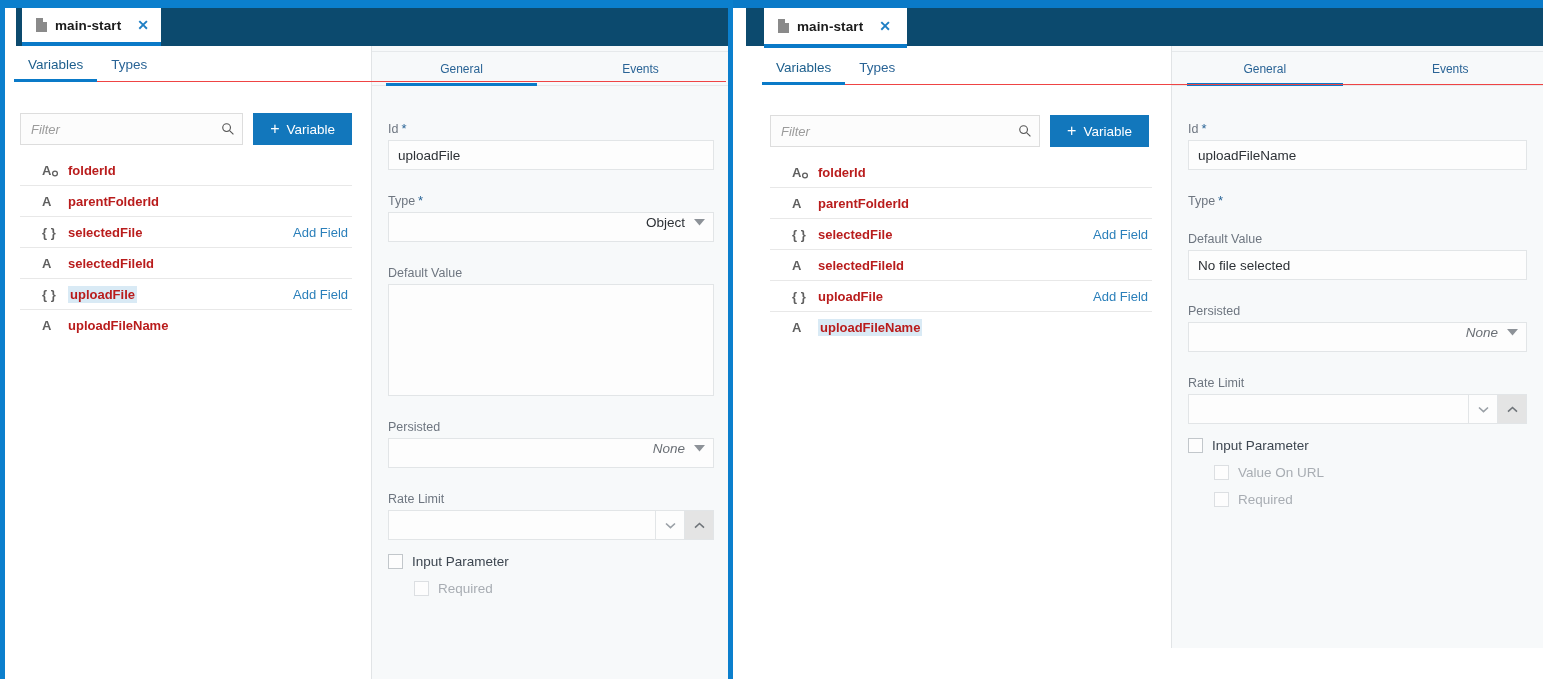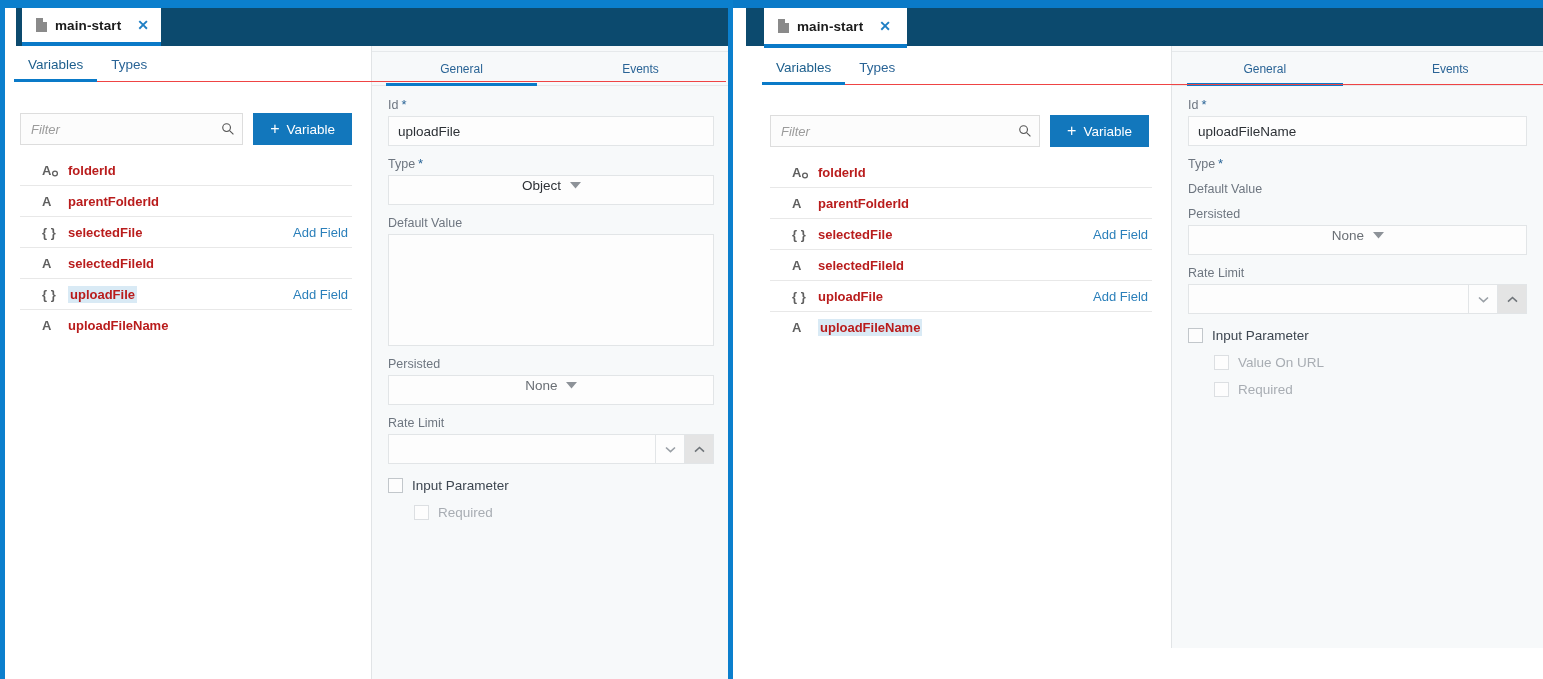--- a/index.html
+++ b/index.html
@@ -249,21 +249,21 @@
   }
   .dtab.active::after {
     content: "";
     position: absolute;
     left: 8%; right: 8%; bottom: -1px;
     height: 3px;
     background: #0a7ac8;
   }
 
   .form { padding: 12px 16px 0 16px; }
-  .fld { margin-bottom: 11px; }
+  .fld { margin-bottom: 11px; margin-top: 24px; }
   .fld-label {
     font-size: 12.5px;
     color: #6e7680;
     margin-bottom: 4px;
     display: flex;
     align-items: flex-start;
     gap: 3px;
   }
   .req-star { color: #2a6496; font-size: 13px; line-height: 1; }
   .txt-input {
@@ -280,26 +280,26 @@
     height: 112px;
     align-items: flex-start;
     padding-top: 6px;
   }
   .select-input {
     height: 30px;
     background: #fdfdfd;
     border: 1px solid #e2e5e7;
     display: flex;
     align-items: center;
-    justify-content: center;
+    justify-content: flex-end;
     padding: 0 0 10px 9px;
     font-size: 13.5px;
     color: #2d3136;
   }
-  .select-input.placeholder .val { color: #6a6f75; }
+  .select-input.placeholder .val { font-style: italic; color: #6a6f75; }
   .caret {
     width: 28px;
     height: 28px;
     display: flex;
     align-items: center;
     justify-content: center;
   }
   .caret svg { display: block; }
 
   .spinner-row {
@@ -652,20 +652,23 @@
           <div class="fld-label">
             <span>Type</span>
             <span class="req-star">*</span>
           </div>
         </div>
 
         <div class="fld">
           <div class="fld-label">
             <span>Default Value</span>
           </div>
+          <div class="txt-input">
+            <span>No file selected</span>
+          </div>
         </div>
 
         <div class="fld">
           <div class="fld-label">
             <span>Persisted</span>
           </div>
           <div class="select-input placeholder">
             <span class="val">None</span>
             <span class="caret">
               <svg width="11" height="7" viewBox="0 0 11 7">

